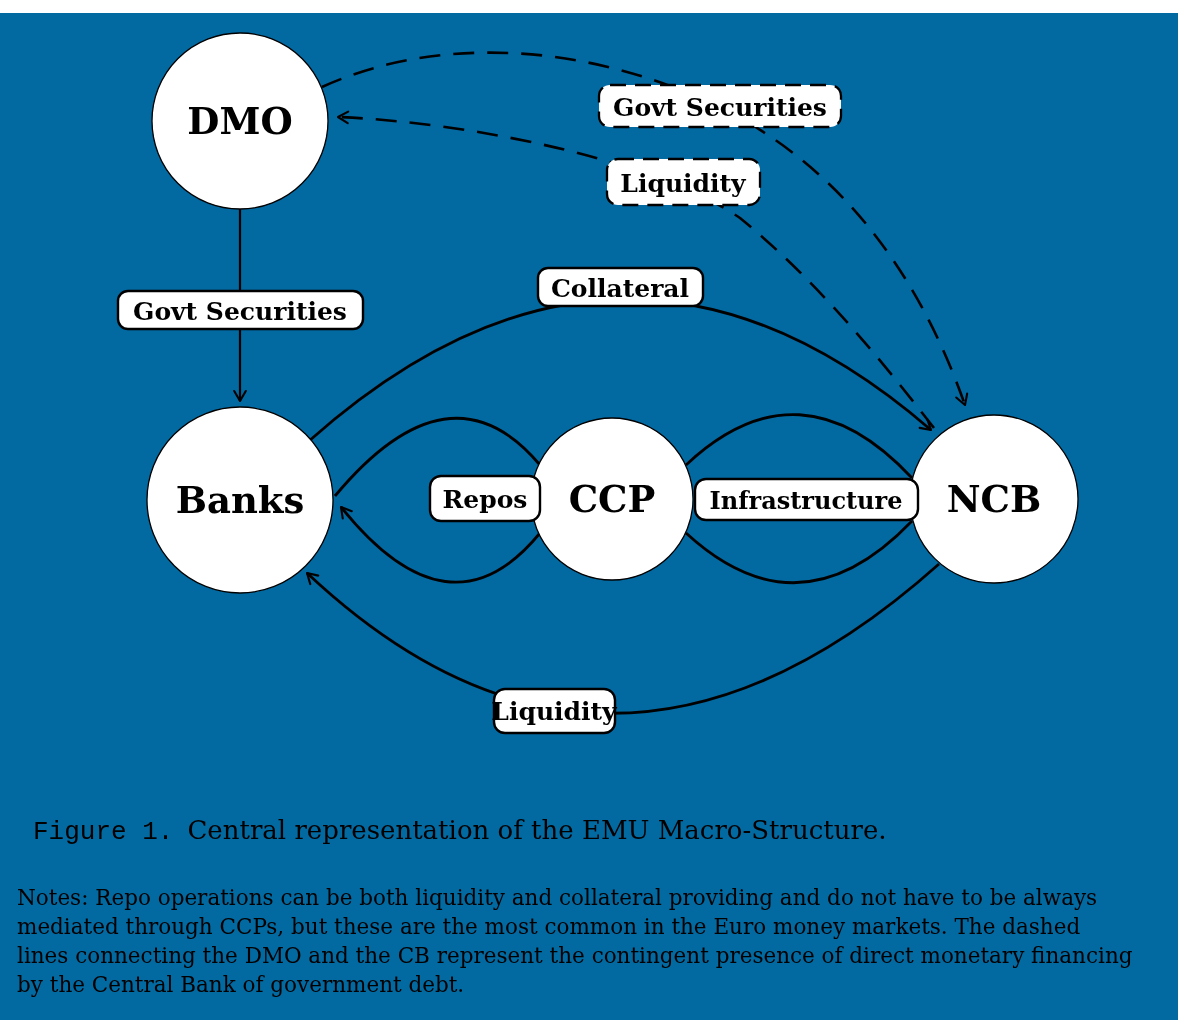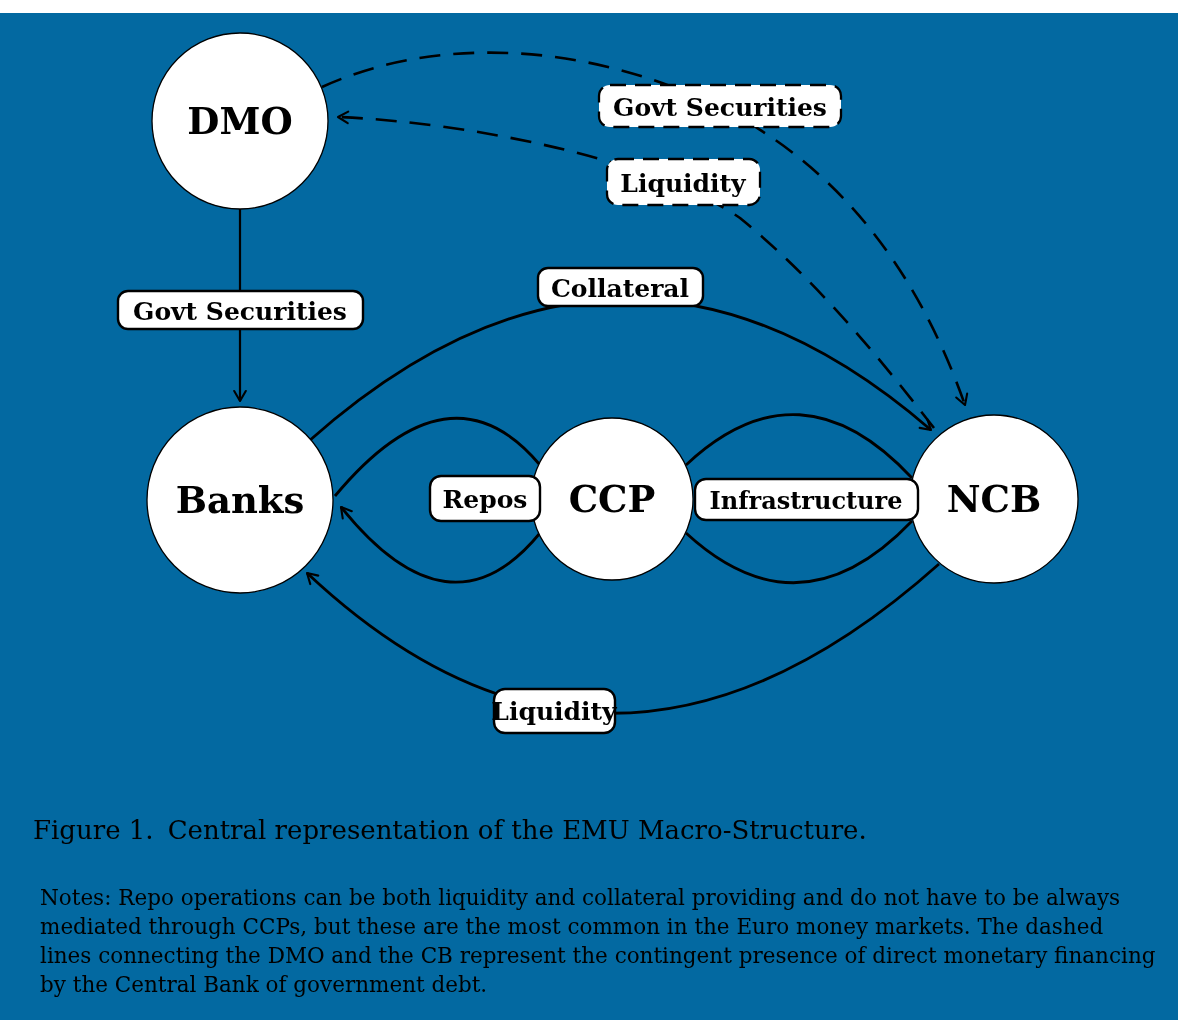--- a/index.html
+++ b/index.html
@@ -40,24 +40,25 @@
   .caption {
     position: absolute;
     left: 33px;
     top: 802px;
     font-size: 26px;
     color: #000000;
     white-space: nowrap;
   }
   .caption .cap-label {
     margin-right: 14px;
+    font-family: Liberation Mono, monospace;
   }
   .notes {
     position: absolute;
-    left: 40px;
+    left: 17px;
     top: 870px;
     width: 1120px;
     font-size: 21.5px;
     line-height: 29px;
     color: #000000;
     margin: 0;
   }
 </style>
 </head>
 <body>

